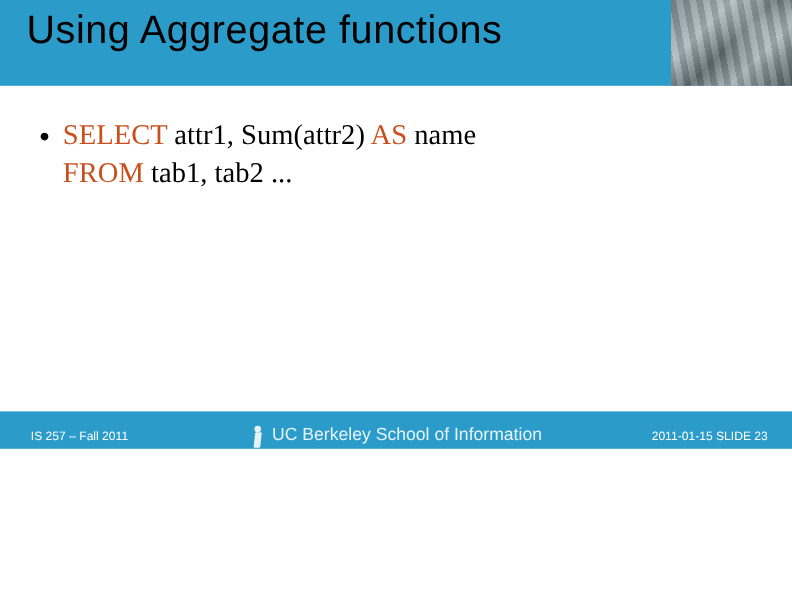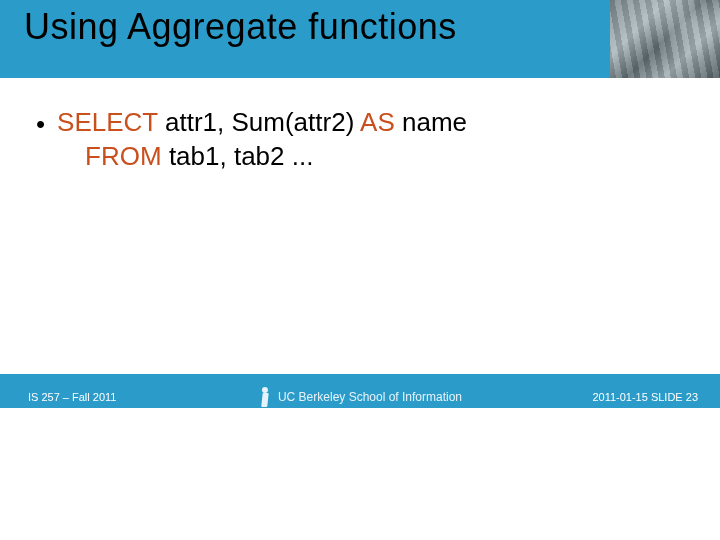--- a/index.html
+++ b/index.html
@@ -63,45 +63,46 @@
     display: flex;
     align-items: flex-start;
   }
   .bullet-dot {
     margin-right: 12px;
     margin-top: 2px;
     font-size: 26px;
   }
   .bullet-content {
     flex: 1;
+    font-family: Liberation Serif, serif;
   }
   .kw { color: #c94f1d; } 
-  .line2 { padding-left: 0; margin-left: 28px; }
+  .line2 { padding-left: 0; }
   .line3 { margin-left: -18px; }
   .footer {
     background: #2b9cc9;
     height: 34px;
     width: 100%;
     display: flex;
     align-items: center;
     justify-content: space-between;
     padding: 12px 22px 0 28px;
     color: #fff;
     font-size: 11px;
     position: relative;
   }
   .footer-center {
     position: absolute;
     left: 50%;
     transform: translateX(-50%);
     display: flex;
-    align-items: center;
+    align-items: flex-start;
     gap: 6px;
     color: #e6f3fa;
-    font-size: 12px;
+    font-size: 16px;
   }
   .footer-icon {
     display: inline-block;
     width: 14px;
     height: 20px;
     position: relative;
   }
   .footer-icon .i-body {
     position: absolute;
     left: 4px;

